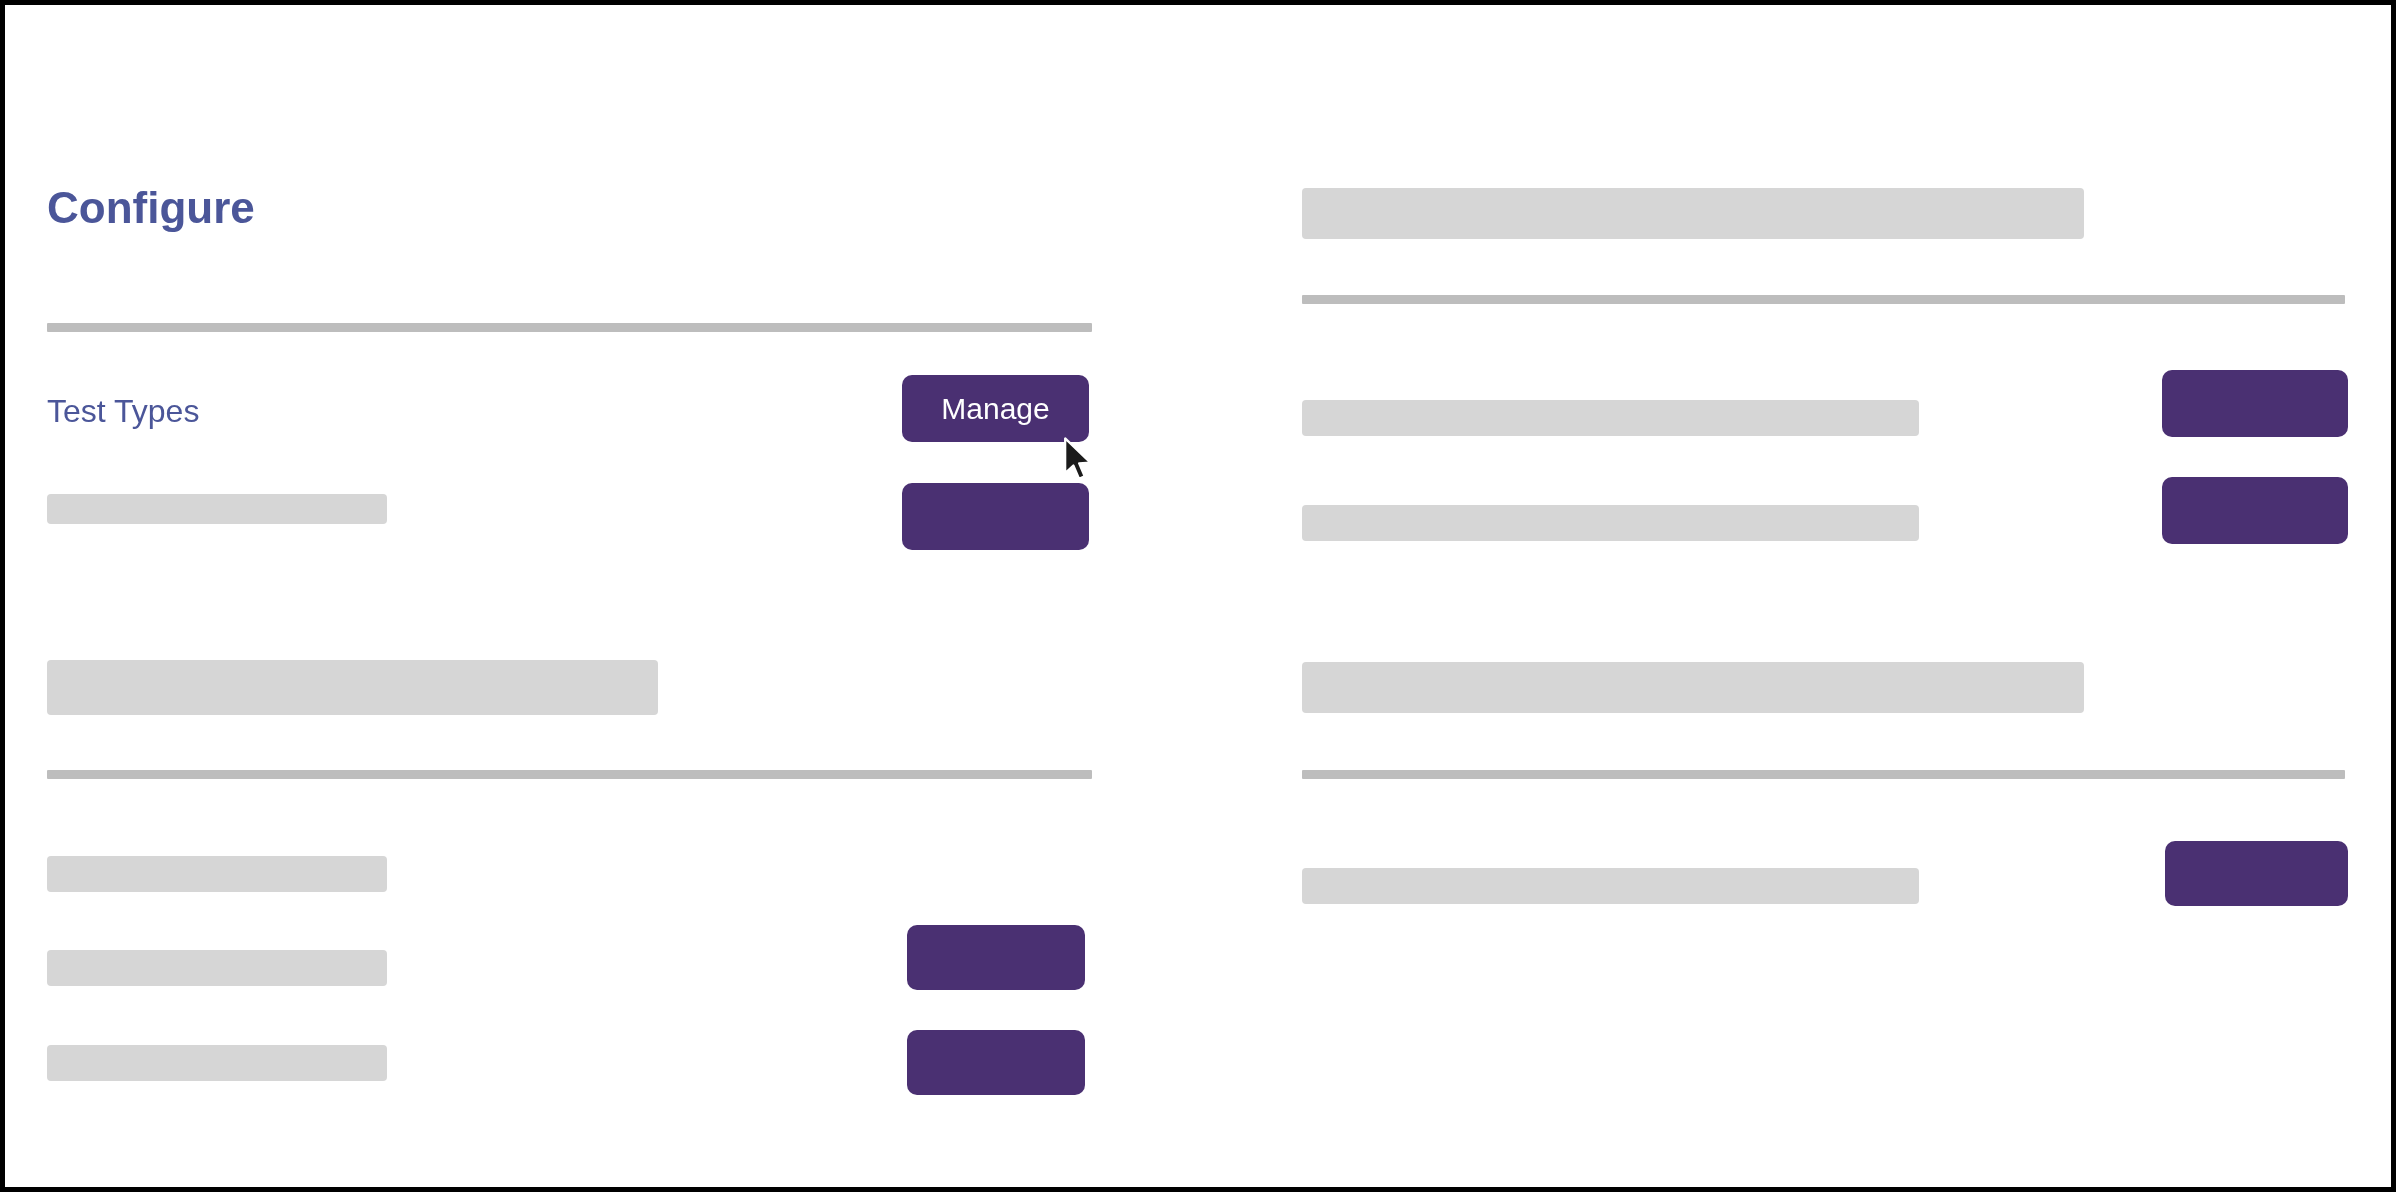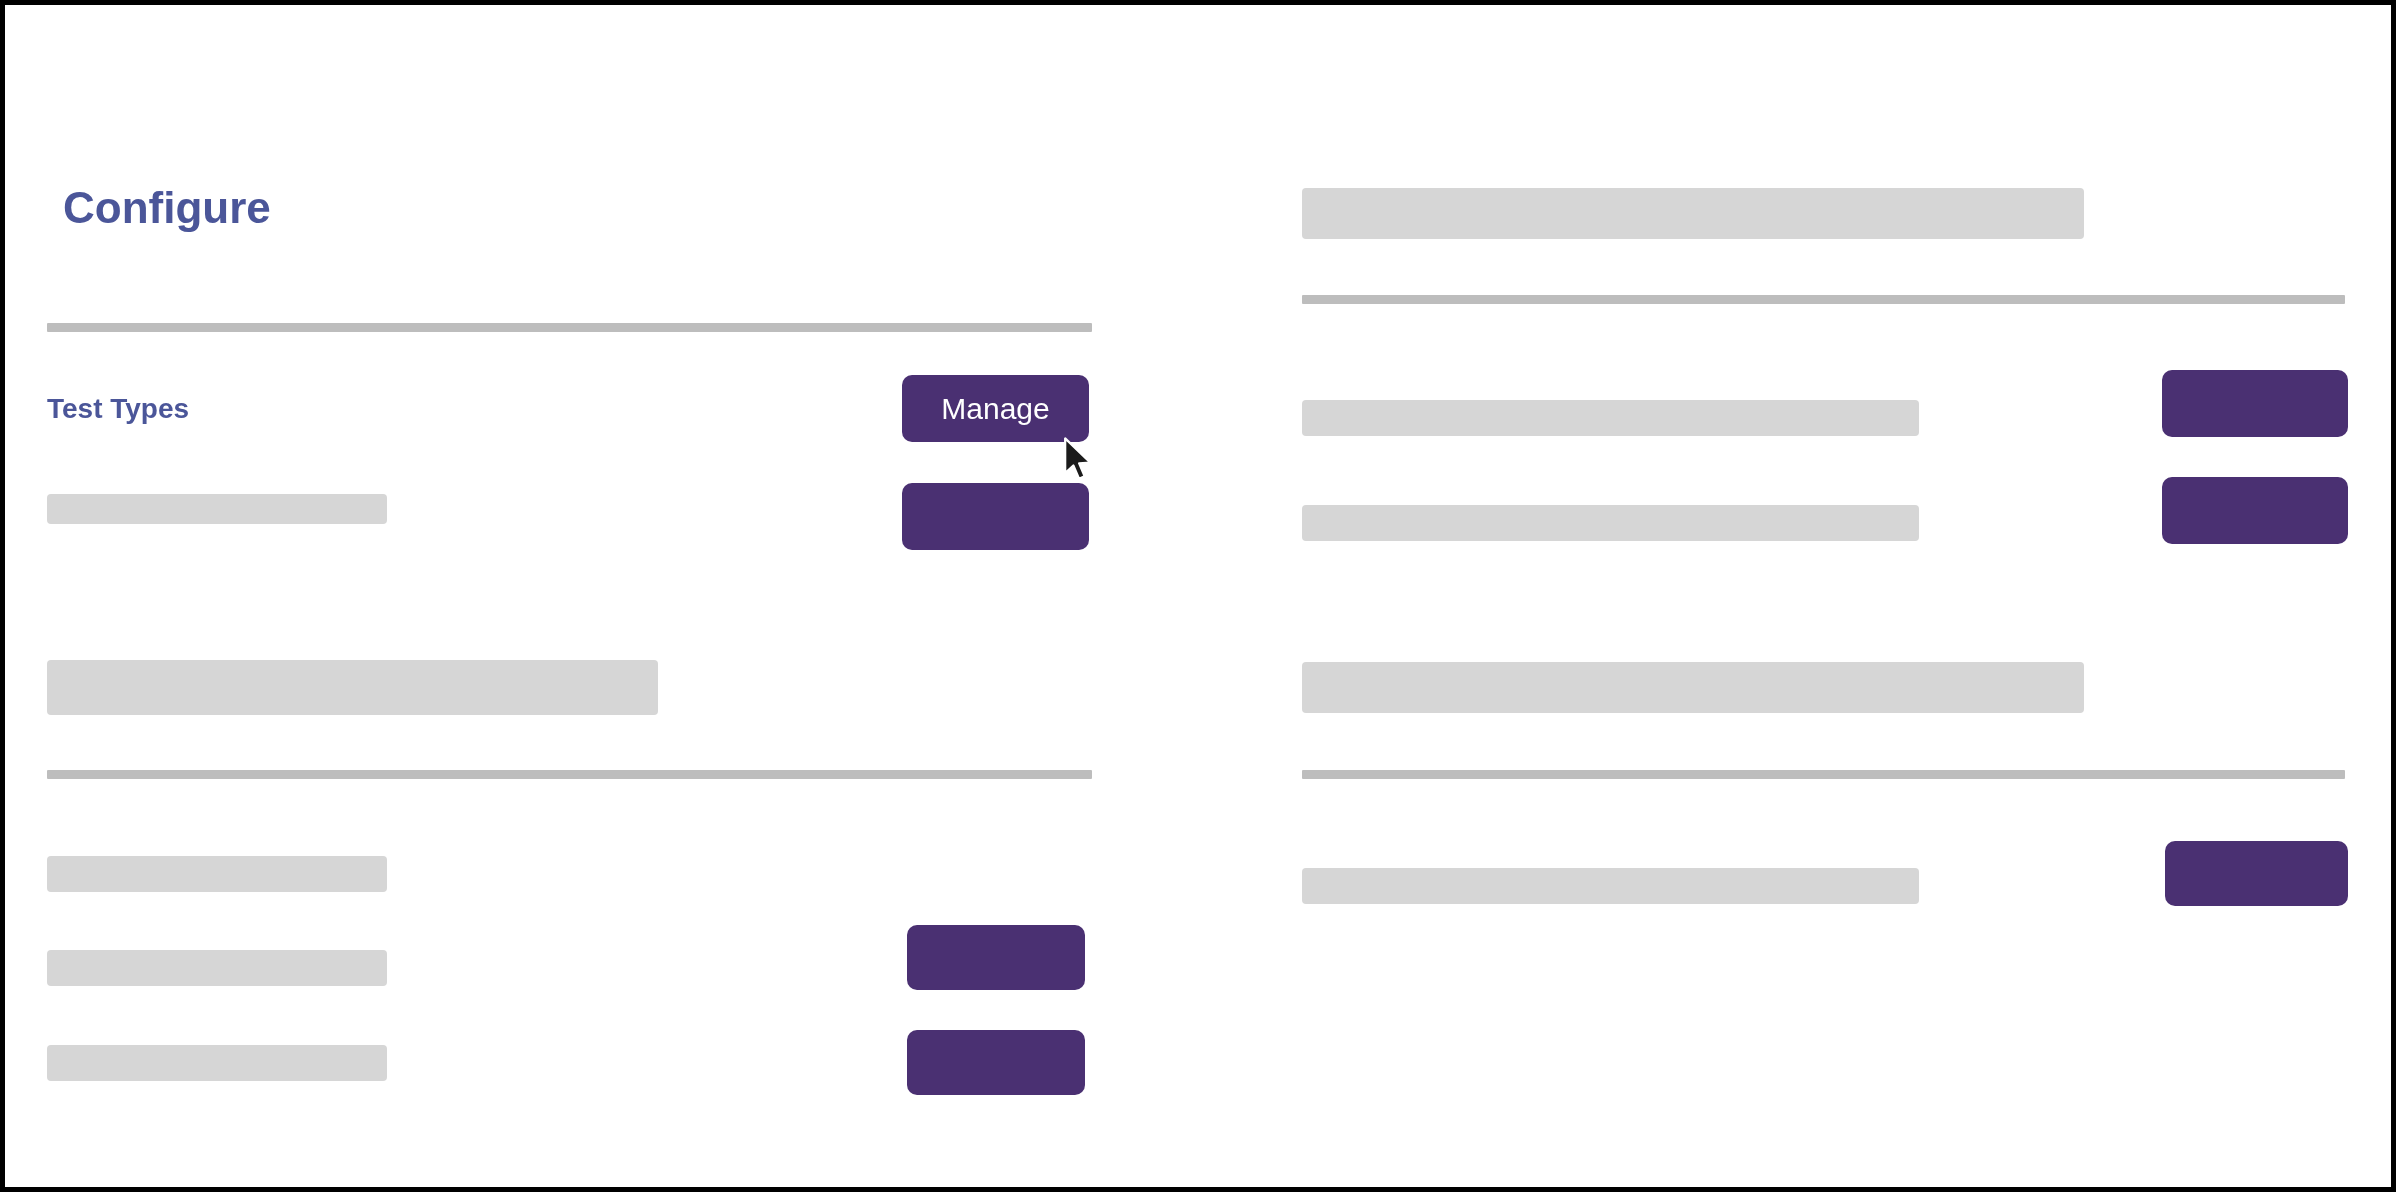--- a/index.html
+++ b/index.html
@@ -50,22 +50,22 @@
     white-space: nowrap;
   }
   #configure-heading {
     left: 42px;
     top: 178px;
     font-size: 44px;
   }
   #test-types-heading {
     left: 42px;
     top: 388px;
-    font-size: 28px;
-    font-weight: bold;
+    font-size: 32px;
+    font-weight: normal;
     text-align: right;
   }
 
   
   .divider {
     position: absolute;
     height: 9px;
     background: #bdbdbd;
     border-radius: 1px;
   }
@@ -105,21 +105,21 @@
   }
 </style>
 </head>
 <body>
 
 <div id="app-window">
 
 
   <div id="left-column" class="column">
 
-    <div id="configure-heading" class="section-heading" style="left:16px;">Configure</div>
+    <div id="configure-heading" class="section-heading" style="left:0;">Configure</div>
 
     <div class="divider" style="left:0; top:318px; width:1045px;"></div>
 
     <div id="test-types-heading" class="section-heading" style="left:0; top:388px;">Test Types</div>
 
     <div class="skeleton" style="left:0; top:489px; width:340px; height:30px;"></div>
     <div class="skeleton" style="left:0; top:655px; width:611px; height:55px;"></div>
 
     <div class="divider" style="left:0; top:765px; width:1045px;"></div>
 

